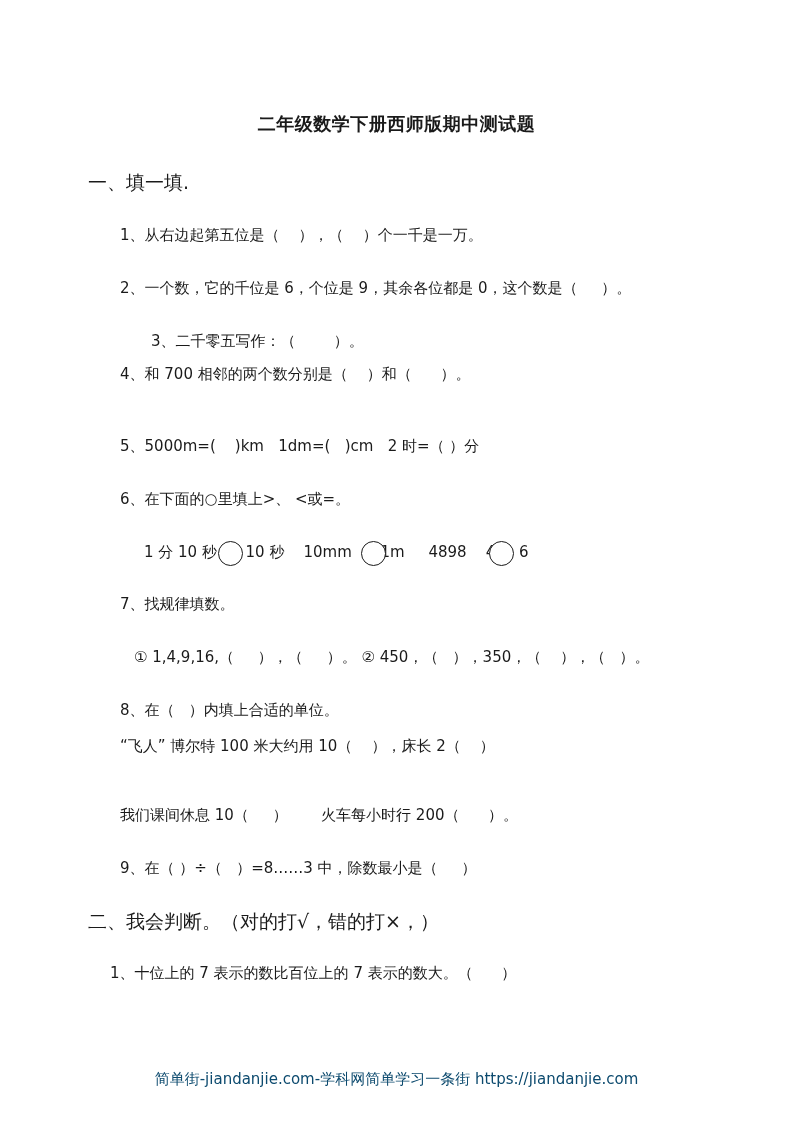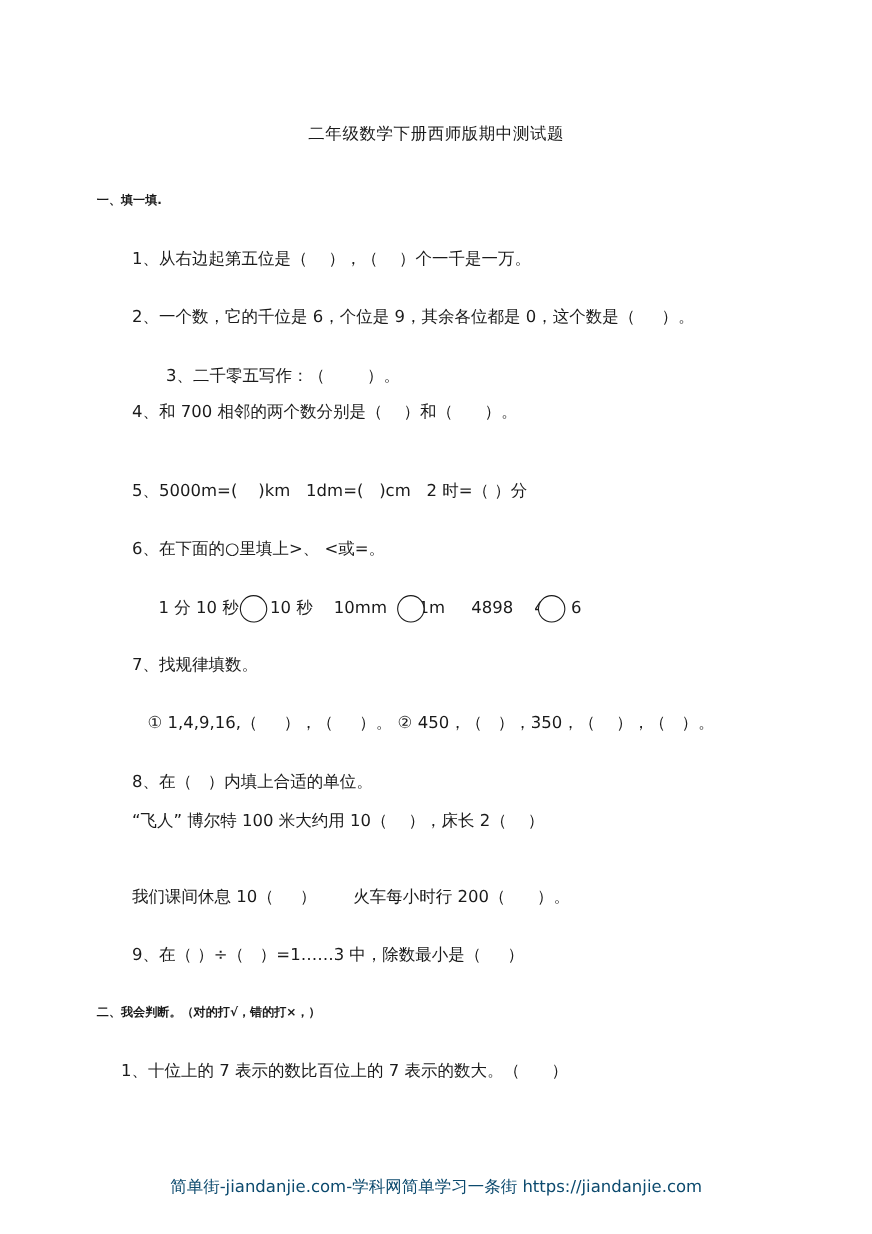--- a/index.html
+++ b/index.html
@@ -1,22 +1,22 @@
 <!DOCTYPE html>
 <html><head>
 <meta charset="utf-8">
 <style>
   html, body { margin: 0; padding: 0; background: #ffffff; }
   body { width: 793px; height: 1122px; position: relative; overflow: hidden;
          font-family: "DejaVu Sans", "Liberation Sans", sans-serif; color: #1a1a1a; }
   .page { position: absolute; left: 0; top: 0; width: 793px; height: 1122px; }
   .title { position: absolute; left: 0; width: 793px; top: 112px; text-align: center;
-           font-size: 15px; font-weight: normal; letter-spacing: 0.5px; }
+           font-size: 18px; font-weight: bold; letter-spacing: 0.5px; }
   .line { position: absolute; font-size: 15px; white-space: pre; line-height: 20px; }
-  .section { font-weight: bold; font-size: 11px; }
+  .section { font-weight: normal; font-size: 19px; }
   .circ { position: absolute; width: 25px; height: 25px; border: 1.2px solid #1a1a1a;
           border-radius: 50%; background: #fff; box-sizing: border-box; }
   .footer { position: absolute; left: 0; width: 793px; top: 1070px; text-align: center;
             font-size: 15px; color: #0c4a6e; white-space: pre; }
 </style>
 </head>
 <body>
 
 <div class="page">
 
@@ -34,19 +34,19 @@
   <div class="line" style="left:144px; top:542px;">1 分 10 秒      10 秒    10mm      1m     4898    4     6</div>
   <div class="circ" style="left:218px; top:541px;"></div>
   <div class="circ" style="left:361px; top:541px;"></div>
   <div class="circ" style="left:489px; top:541px;"></div>
 
   <div class="line" style="left:120px; top:594px;">7、找规律填数。</div>
   <div class="line" style="left:134px; top:647px;">① 1,4,9,16,（     ），（     ）。 ② 450，（   ），350，（    ），（   ）。</div>
   <div class="line" style="left:120px; top:700px;">8、在（   ）内填上合适的单位。</div>
   <div class="line" style="left:120px; top:736px;">“飞人” 博尔特 100 米大约用 10（    ），床长 2（    ）</div>
   <div class="line" style="left:120px; top:805px;">我们课间休息 10（     ）       火车每小时行 200（      ）。</div>
-  <div class="line" style="left:120px; top:858px;">9、在（ ）÷（   ）=1……3 中，除数最小是（     ）</div>
+  <div class="line" style="left:120px; top:858px;">9、在（ ）÷（   ）=8……3 中，除数最小是（     ）</div>
 
   <div class="line section" style="left:88px; top:911px;">二、我会判断。（对的打√，错的打×，）</div>
   <div class="line" style="left:110px; top:963px;">1、十位上的 7 表示的数比百位上的 7 表示的数大。（      ）</div>
 
   <div class="footer">简单街-jiandanjie.com-学科网简单学习一条街 https://jiandanjie.com</div>
 </div>
 
 </body></html>

